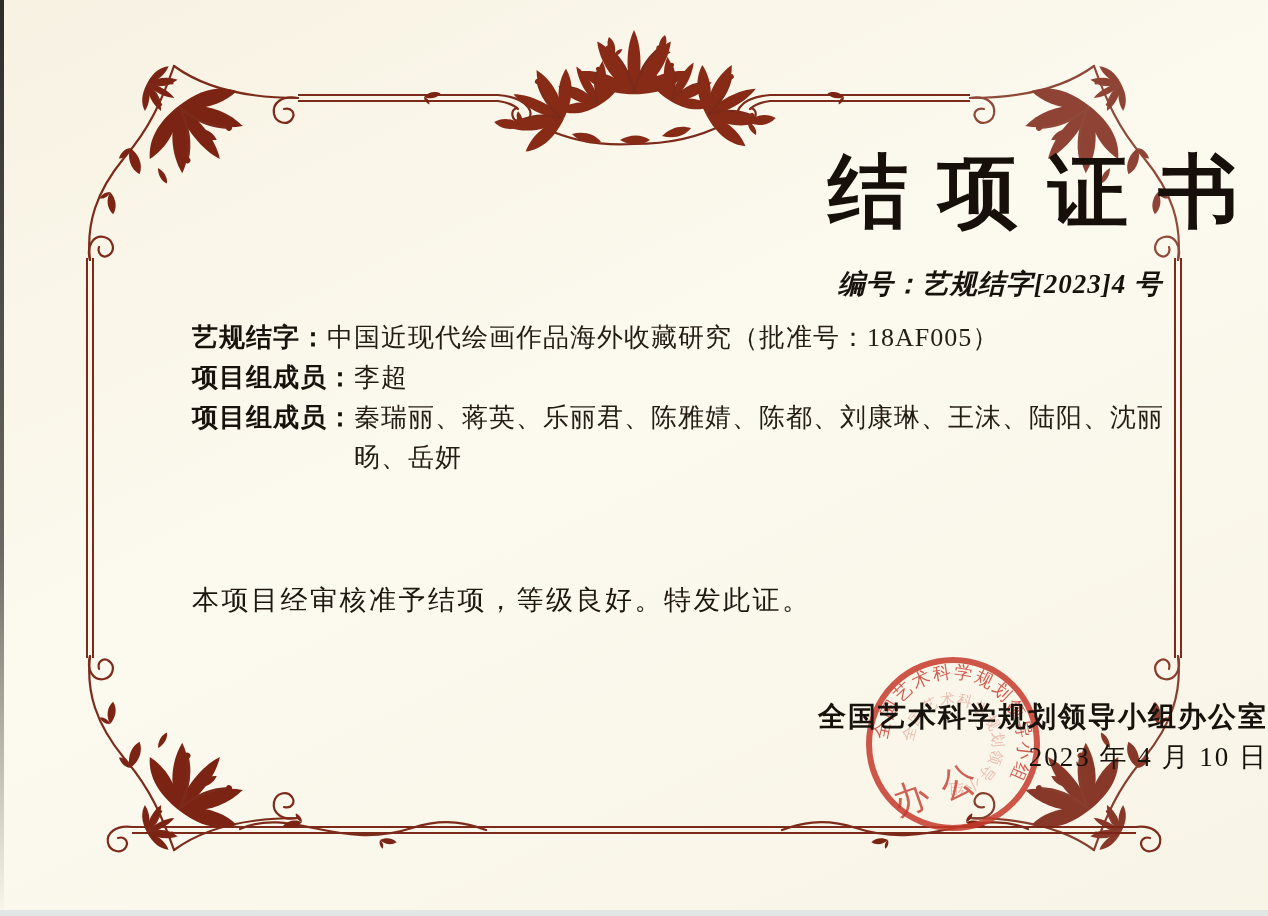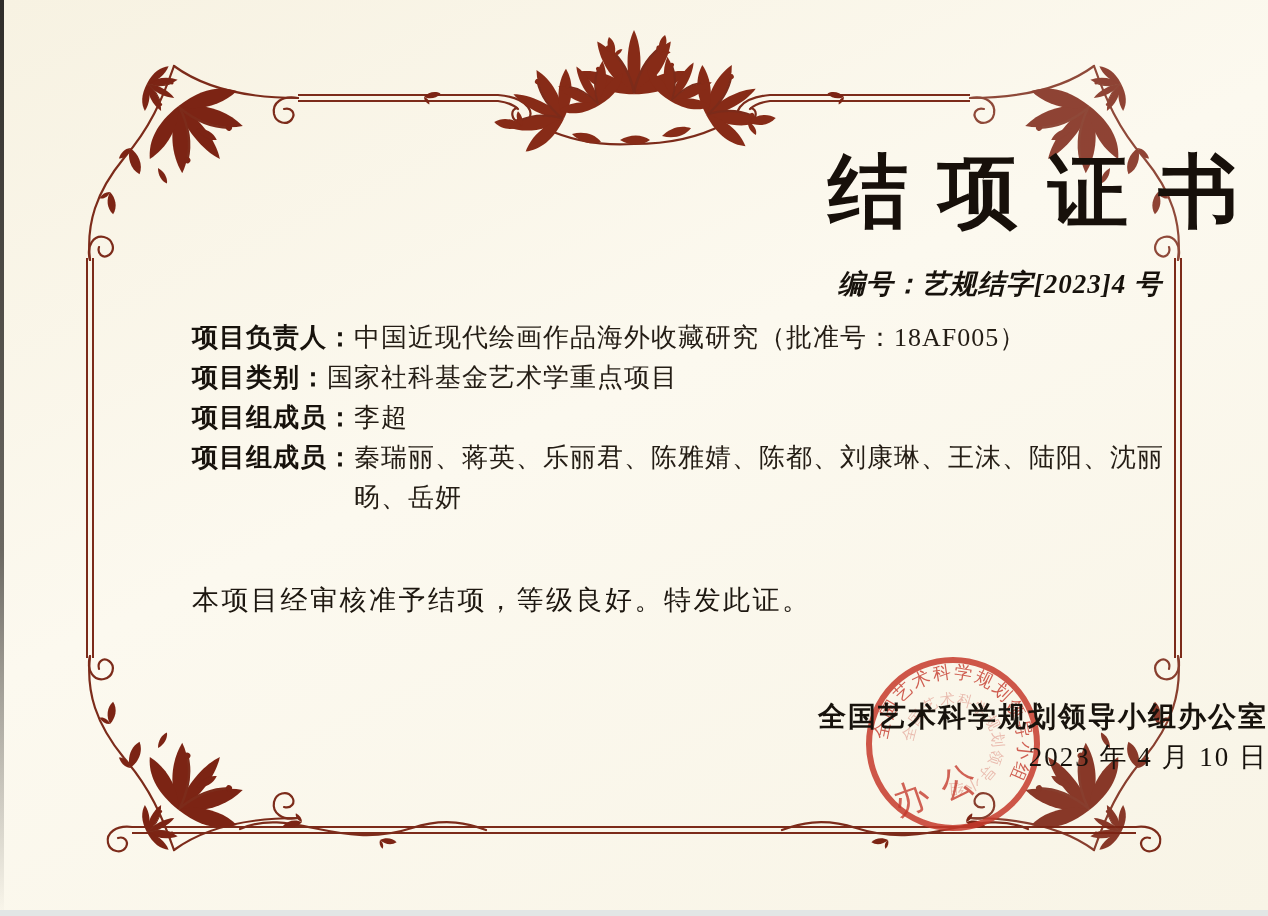--- a/index.html
+++ b/index.html
@@ -164,26 +164,22 @@
       <textPath href="#sealBottom" startOffset="6">办公室</textPath>
     </text>
   </svg>
 
   <div class="title">结项证书</div>
 
   <div class="serial">编号：艺规结字[2023]4 号</div>
 
   <div class="fields">
     <div class="frow">
-      <span class="flabel">项目负责人：</span>
+      <span class="flabel">艺规结字：</span>
       <span class="fvalue">中国近现代绘画作品海外收藏研究（批准号：18AF005）</span>
-    </div>
-    <div class="frow">
-      <span class="flabel">项目类别：</span>
-      <span class="fvalue">国家社科基金艺术学重点项目</span>
     </div>
     <div class="frow">
       <span class="flabel">项目组成员：</span>
       <span class="fvalue">李超</span>
     </div>
     <div class="frow">
       <span class="flabel">项目组成员：</span>
       <span class="fvalue">秦瑞丽、蒋英、乐丽君、陈雅婧、陈都、刘康琳、王沫、陆阳、沈丽旸、岳妍</span>
     </div>
   </div>

